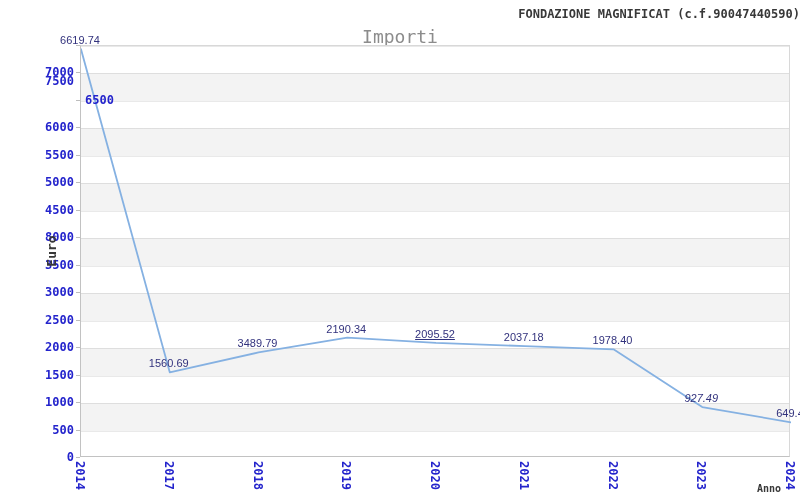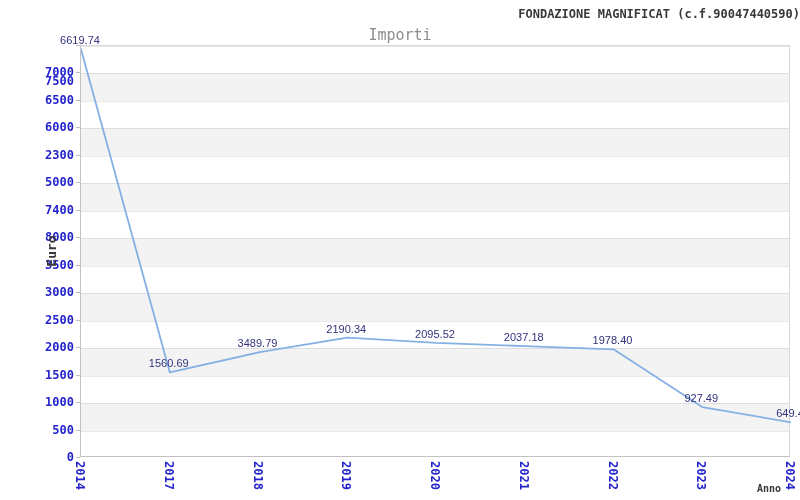--- a/index.html
+++ b/index.html
@@ -27,21 +27,21 @@
     font-weight: bold;
     color: #383838;
     letter-spacing: 0;
   }
   .chart-subtitle {
     position: absolute;
     top: 26px;
     left: 0;
     width: 800px;
     text-align: center;
-    font-size: 15px;
+    font-size: 18px;
     font-weight: normal;
     color: #8c8c8c;
   }
   .plot-area {
     position: absolute;
     left: 80px;
     top: 45px;
     width: 710px;
     height: 412px;
     box-sizing: border-box;
@@ -143,29 +143,29 @@
       <div class="ytick-label" style="top: 340.133px; color: rgb(36, 36, 204);">2000</div>
       <div class="ytick-mark" style="top: 347.133px;"></div>
       <div class="ytick-label" style="top: 312.667px; color: rgb(36, 36, 204);">2500</div>
       <div class="ytick-mark" style="top: 319.667px;"></div>
       <div class="ytick-label" style="top: 285.2px; color: rgb(36, 36, 204);">3000</div>
       <div class="ytick-mark" style="top: 292.2px;"></div>
       <div class="ytick-label" style="top: 257.733px; color: rgb(36, 36, 204);">3500</div>
       <div class="ytick-mark" style="top: 264.733px;"></div>
       <div class="ytick-label" style="top: 230.267px; color: rgb(36, 36, 204);">8000</div>
       <div class="ytick-mark" style="top: 237.267px;"></div>
-      <div class="ytick-label" style="top: 202.8px; color: rgb(36, 36, 204);">7400</div>
+      <div class="ytick-label" style="top: 202.8px; color: rgb(36, 36, 204);">4500</div>
       <div class="ytick-mark" style="top: 209.8px;"></div>
       <div class="ytick-label" style="top: 175.333px; color: rgb(36, 36, 204);">5000</div>
       <div class="ytick-mark" style="top: 182.333px;"></div>
-      <div class="ytick-label" style="top: 147.867px; color: rgb(36, 36, 204);">2300</div>
+      <div class="ytick-label" style="top: 147.867px; color: rgb(36, 36, 204);">5500</div>
       <div class="ytick-mark" style="top: 154.867px;"></div>
       <div class="ytick-label" style="top: 120.4px; color: rgb(36, 36, 204);">6000</div>
       <div class="ytick-mark" style="top: 127.4px;"></div>
-      <div class="ytick-label" style="top: 92.9333px; color: rgb(36, 36, 204);">6500</div>
+      <div class="ytick-label" style="top: 92.9333px; color: rgb(36, 36, 204); margin-left: 40px;">6500</div>
       <div class="ytick-mark" style="top: 99.9333px;"></div>
       <div class="ytick-label" style="top: 65.4667px; color: rgb(36, 36, 204);">7000</div>
       <div class="ytick-mark" style="top: 72.4667px;"></div>
       <div class="ytick-label" style="top: 38px; color: rgb(36, 36, 204); margin-top: 36px;">7500</div>
       <div class="ytick-mark" style="top: 45px;"></div>
     </div>
   <div id="x-axis-labels">
       <div class="xtick-label" style="left: 80px; color: rgb(36, 36, 204);">2014</div>
       <div class="xtick-label" style="left: 168.75px; color: rgb(36, 36, 204);">2017</div>
       <div class="xtick-label" style="left: 257.5px; color: rgb(36, 36, 204);">2018</div>
@@ -174,22 +174,22 @@
       <div class="xtick-label" style="left: 523.75px; color: rgb(36, 36, 204);">2021</div>
       <div class="xtick-label" style="left: 612.5px; color: rgb(36, 36, 204);">2022</div>
       <div class="xtick-label" style="left: 701.25px; color: rgb(36, 36, 204);">2023</div>
       <div class="xtick-label" style="left: 790px; color: rgb(36, 36, 204);">2024</div>
     </div>
   <div id="value-labels">
       <div class="value-label" style="left: 80px; top: 34.2768px; color: rgb(50, 50, 125);">6619.74</div>
       <div class="value-label" style="left: 168.75px; top: 357.266px; color: rgb(50, 50, 125);">1560.69</div>
       <div class="value-label" style="left: 257.5px; top: 337.455px; color: rgb(50, 50, 125);">3489.79</div>
       <div class="value-label" style="left: 346.25px; top: 322.677px; color: rgb(50, 50, 125);">2190.34</div>
-      <div class="value-label" style="left: 435px; top: 327.886px; color: rgb(50, 50, 125);">2095.52</div>
+      <div class="value-label" style="left: 435px; top: 327.886px; color: rgb(50, 50, 125); text-decoration: underline;">2095.52</div>
       <div class="value-label" style="left: 523.75px; top: 331.091px; color: rgb(50, 50, 125);">2037.18</div>
       <div class="value-label" style="left: 612.5px; top: 334.32px; color: rgb(50, 50, 125);">1978.40</div>
-      <div class="value-label" style="left: 701.25px; top: 392.05px; color: rgb(50, 50, 125);">927.49</div>
+      <div class="value-label" style="left: 701.25px; top: 392.05px; color: rgb(50, 50, 125); font-style: italic;">927.49</div>
       <div class="value-label" style="left: 790px; top: 407.326px; color: rgb(50, 50, 125);">649.4</div>
     </div>
 
   <div class="y-axis-title" style="color: rgb(56, 56, 56);">Euro</div>
   <div class="x-axis-title" style="color: rgb(56, 56, 56);">Anno</div>
 </div>
 
 </body></html>

